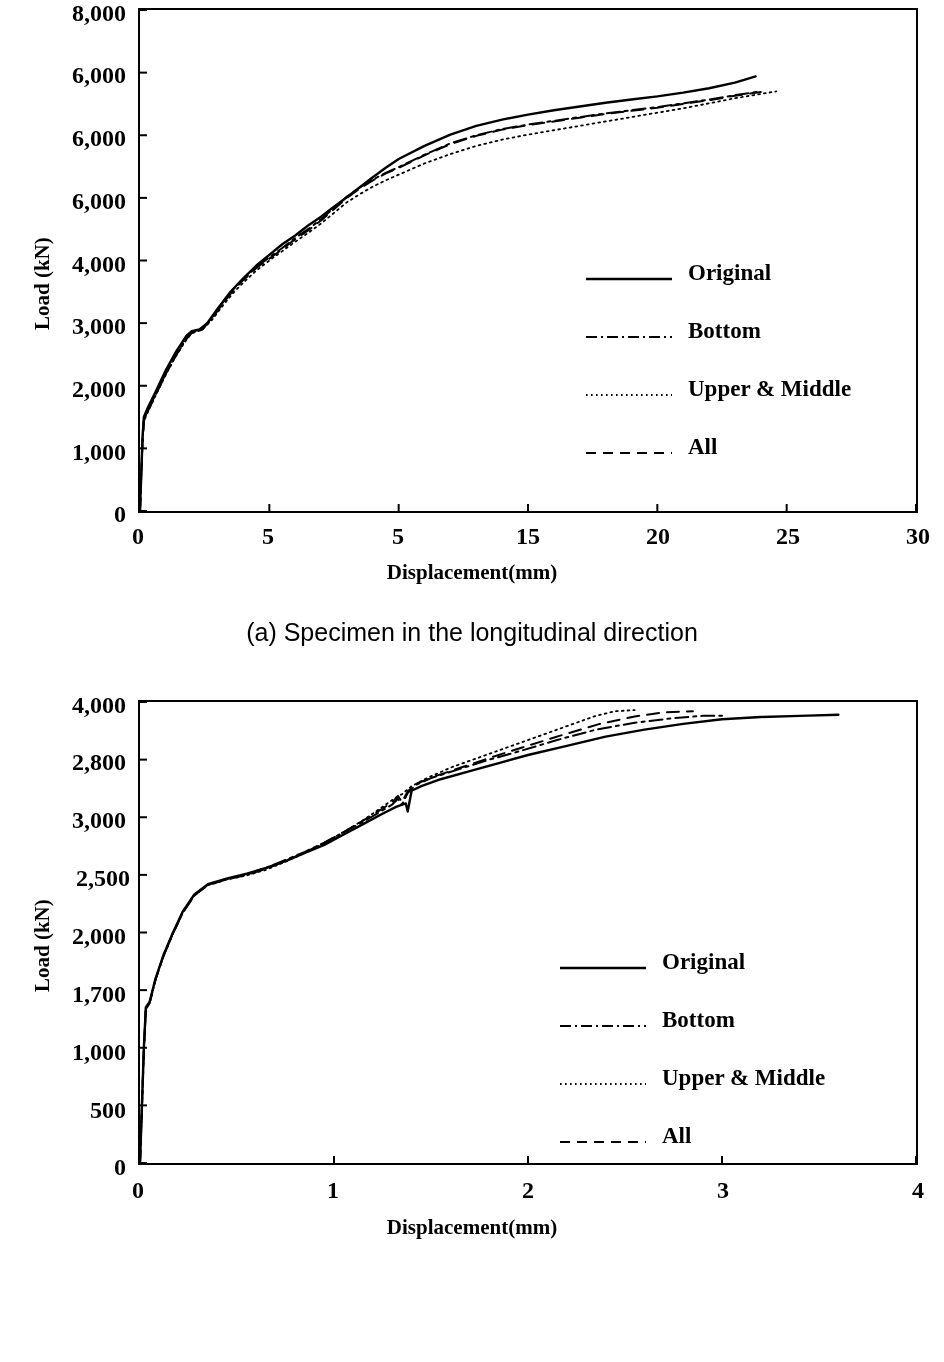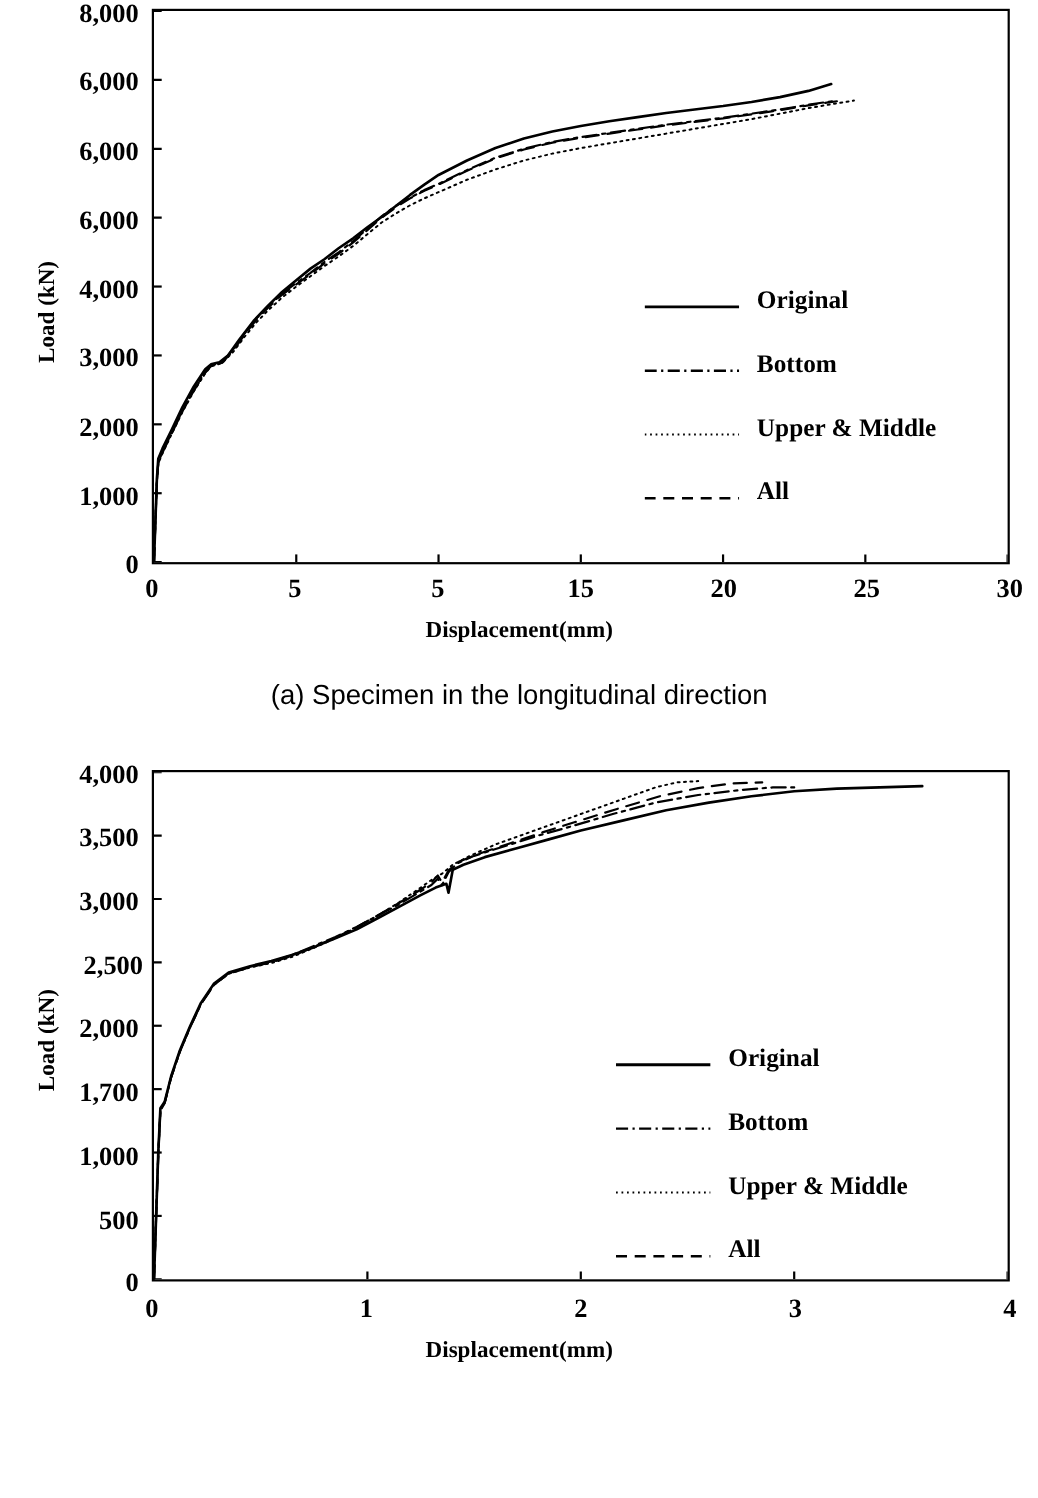--- a/index.html
+++ b/index.html
@@ -212,21 +212,21 @@
         <line y1="461" y2="454" x1="582" x2="582" stroke="#000" stroke-width="2"></line>
         <line y1="461" y2="454" x1="776" x2="776" stroke="#000" stroke-width="2"></line>
         <path d="M0.00,461.00 L1.94,403.38 L3.88,345.75 L5.82,305.41 L9.70,299.65 L15.52,276.60 L23.28,253.55 L32.98,230.50 L42.68,209.75 L54.32,192.47 L67.90,182.10 L87.30,176.33 L106.70,171.72 L126.10,165.96 L145.50,159.05 L164.90,150.98 L184.30,142.91 L203.70,132.54 L223.10,122.17 L242.50,111.79 L256.08,104.88 L265.78,101.42 L267.72,109.49 L271.60,88.74 L281.30,84.13 L300.70,77.22 L329.80,69.15 L358.90,61.08 L388.00,53.01 L426.80,43.80 L465.60,34.57 L504.40,27.66 L543.20,21.90 L582.00,17.29 L620.80,14.98 L659.60,13.83 L698.40,12.68" fill="none" stroke="#000" stroke-width="2.4" stroke-linejoin="round" stroke-linecap="round"></path>
         <path d="M0.00,461.00 L1.94,404.53 L3.88,348.06 L5.82,307.72 L9.70,300.80 L15.52,277.75 L23.28,254.70 L32.98,231.65 L42.68,210.91 L54.32,193.62 L67.90,182.67 L87.30,176.91 L106.70,172.30 L126.10,165.96 L145.50,157.89 L164.90,149.82 L184.30,140.61 L203.70,130.23 L223.10,119.86 L242.50,108.33 L252.20,102.57 L258.02,96.81 L261.90,102.57 L267.72,91.05 L275.48,82.98 L291.00,76.06 L320.10,66.85 L349.20,57.63 L378.30,49.56 L417.10,38.03 L455.90,27.66 L494.70,20.75 L533.50,16.13 L562.60,13.83 L582.00,13.83" fill="none" stroke="#000" stroke-width="2" stroke-linejoin="round" stroke-linecap="round" stroke-dasharray="13,5,3,5"></path>
         <path d="M0.00,461.00 L1.94,403.95 L3.88,346.90 L5.82,306.56 L9.70,300.23 L15.52,277.18 L23.28,254.13 L32.98,231.08 L42.68,210.33 L54.32,193.04 L67.90,183.25 L87.30,177.49 L106.70,173.45 L126.10,167.69 L145.50,159.62 L164.90,150.98 L184.30,141.18 L203.70,130.23 L223.10,118.13 L242.50,104.88 L252.20,97.96 L261.90,92.20 L271.60,84.13 L287.12,76.06 L310.40,65.69 L339.50,55.32 L368.60,44.95 L397.70,34.57 L426.80,24.20 L455.90,13.83 L475.30,9.22 L494.70,8.07" fill="none" stroke="#000" stroke-width="1.8" stroke-linejoin="round" stroke-linecap="round" stroke-dasharray="1.8,4"></path>
         <path d="M0.00,461.00 L1.94,404.30 L3.88,347.48 L5.82,307.14 L9.70,300.57 L15.52,277.52 L23.28,254.47 L32.98,231.42 L42.68,210.68 L54.32,193.39 L67.90,183.02 L87.30,177.25 L106.70,172.88 L126.10,166.88 L145.50,158.81 L164.90,150.40 L184.30,140.84 L203.70,130.00 L223.10,118.71 L242.50,106.61 L252.20,100.27 L258.02,93.93 L261.90,100.27 L267.72,89.32 L277.42,81.25 L294.88,74.34 L323.98,64.54 L353.08,54.74 L382.18,45.52 L420.98,33.42 L459.78,21.90 L494.70,14.41 L523.80,10.37 L552.90,9.22" fill="none" stroke="#000" stroke-width="2" stroke-linejoin="round" stroke-linecap="round" stroke-dasharray="12,8"></path>
       </svg>
   </div>
 
   <div class="tick-label ytick" style="left:48px; top:20px; width:78px;">4,000</div>
-  <div class="tick-label ytick" style="left:48px; top:77px; width:78px;">3,500</div>
+  <div class="tick-label ytick" style="left:48px; top:77px; width:78px;">2,800</div>
   <div class="tick-label ytick" style="left:48px; top:135px; width:78px;">3,000</div>
   <div class="tick-label ytick" style="left:52px; top:193px; width:78px;">2,500</div>
   <div class="tick-label ytick" style="left:48px; top:251px; width:78px;">2,000</div>
   <div class="tick-label ytick" style="left:48px; top:309px; width:78px;">1,700</div>
   <div class="tick-label ytick" style="left:48px; top:367px; width:78px;">1,000</div>
   <div class="tick-label ytick" style="left:48px; top:425px; width:78px;">500</div>
   <div class="tick-label ytick" style="left:48px; top:482px; width:78px;">0</div>
 
   <div class="tick-label xtick" style="left:108px; top:505px; width:60px;">0</div>
   <div class="tick-label xtick" style="left:303px; top:505px; width:60px;">1</div>

